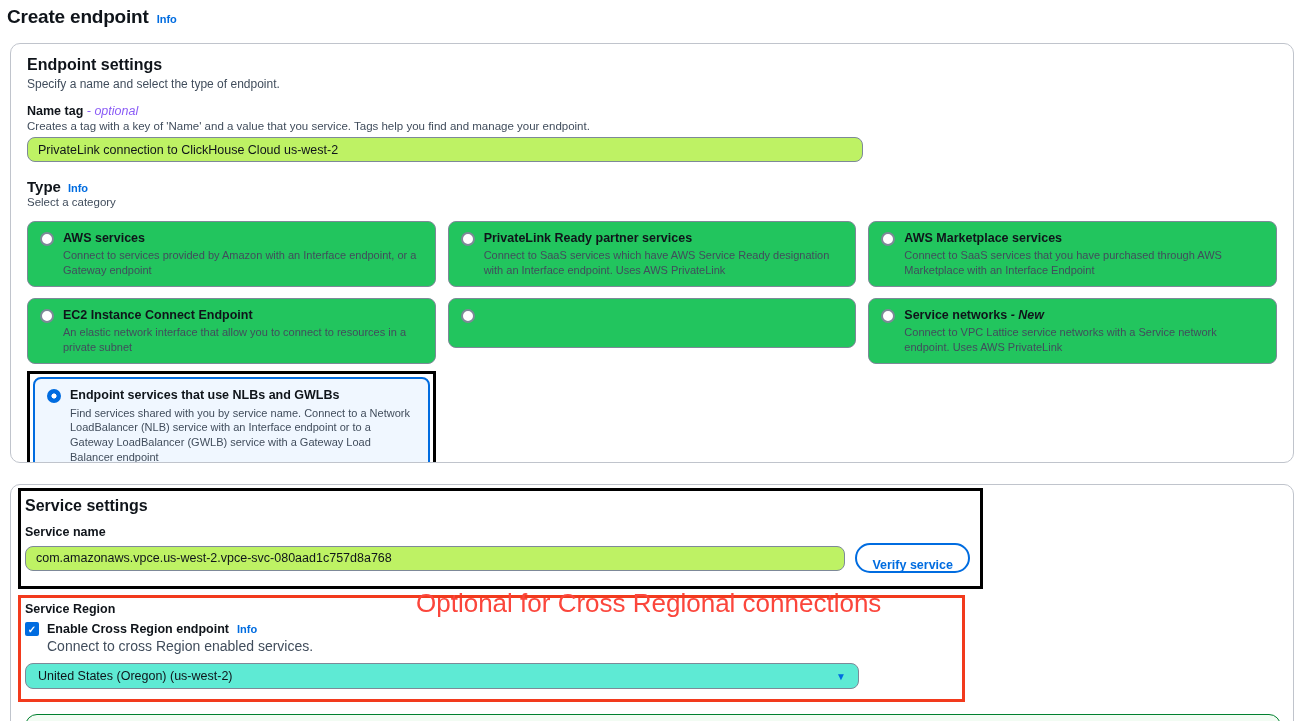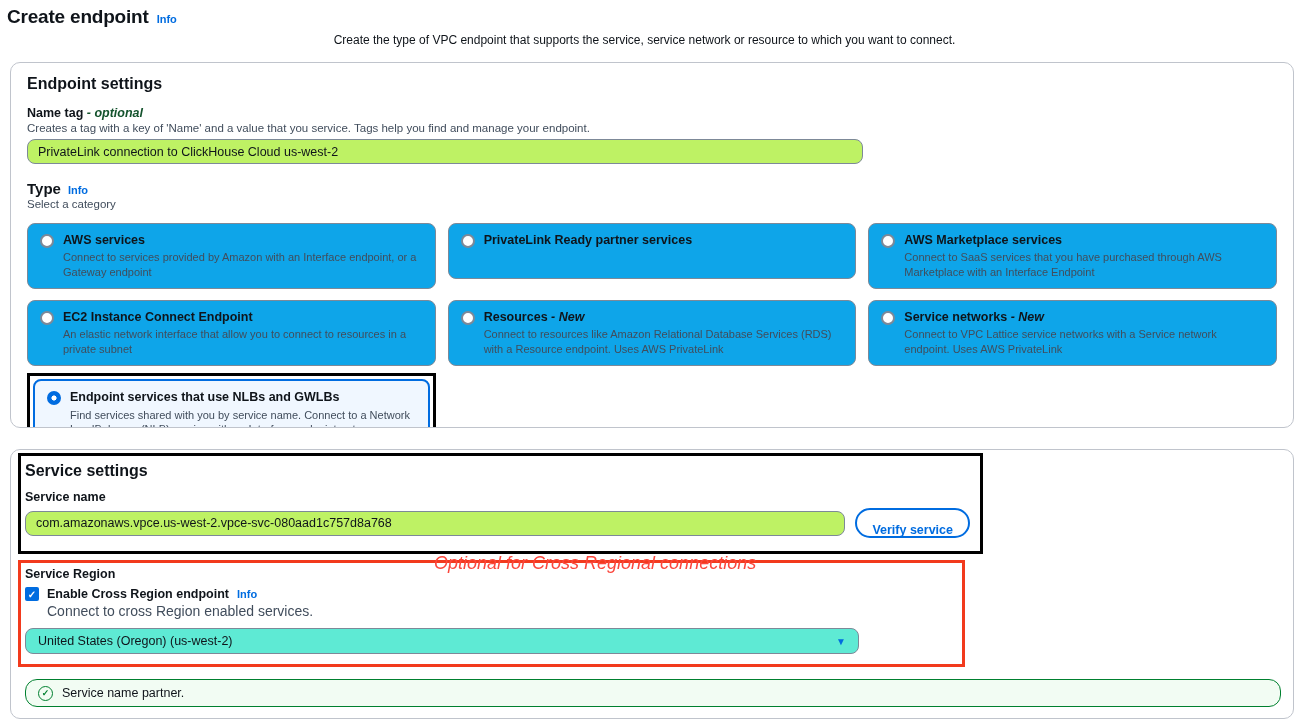--- a/index.html
+++ b/index.html
@@ -5,41 +5,41 @@
   * { box-sizing: border-box; margin: 0; padding: 0; }
   html, body { width: 1304px; height: 721px; overflow: hidden; }
   body {
     font-family: "Liberation Sans", sans-serif;
     background: #ffffff;
     color: #0f141a;
   }
   .page { padding: 4px 0 0 0; }
 
   
-  .header { padding: 2px 22px 0 7px; text-align: center; }
+  .header { padding: 2px 22px 0 7px; }
   .title-row { display: flex; align-items: baseline; gap: 8px; }
   .page-title { font-size: 19px; font-weight: bold; letter-spacing: -0.2px; }
   .info-link { font-size: 11px; font-weight: bold; color: #006ce0; cursor: pointer; }
   .page-sub { font-size: 12px; margin-top: 5px; color: #0f141a; }
 
   
   .card {
     background: #fff;
     border: 1px solid #c0c4cc;
     border-radius: 10px;
     margin: 0 10px;
   }
-  .card-1 { margin-top: 15px; height: 366px; padding: 12px 16px; overflow: hidden; }
+  .card-1 { margin-top: 15px; height: 420px; padding: 12px 16px; overflow: hidden; }
   .card-2 { margin-top: 21px; height: 270px; position: relative; overflow: hidden; }
 
   .h2 { font-size: 16px; font-weight: bold; }
   .card-desc { font-size: 12px; color: #414d5c; margin-top: 3px; }
 
   .field-label { font-size: 12.5px; font-weight: bold; margin-top: 13px; }
-  .optional { font-style: italic; font-weight: bold; color: #14532d; }
+  .optional { font-style: italic; font-weight: normal; color: #8b5cf6; }
   .help-text { font-size: 11.5px; color: #414d5c; margin-top: 2px; }
 
   .text-input {
     display: block;
     margin-top: 5px;
     width: 836px; height: 25px;
     border: 1px solid #7d8998; border-radius: 8px;
     padding: 0 10px;
     font-size: 12.5px; color: #0f141a;
     font-family: "Liberation Sans", sans-serif;
@@ -57,21 +57,21 @@
     grid-template-columns: repeat(3, 1fr);
     column-gap: 12px;
     row-gap: 11px;
     align-items: start;
   }
   .radio-card {
     border: 1px solid #7d8998;
     border-radius: 8px;
     padding: 9px 12px 8px 12px;
     display: flex; gap: 9px;
-    background: #0ea5e9;
+    background: #22c55e;
     cursor: pointer;
     min-height: 56px;
   }
   .row2 { min-height: 50px; }
   .radio-circle {
     flex: 0 0 14px;
     width: 14px; height: 14px;
     border: 2px solid #7d8998; border-radius: 50%;
     margin-top: 1px;
     background: #fff;
@@ -139,25 +139,24 @@
     display: flex; align-items: center; justify-content: space-between;
     padding: 0 12px;
     font-size: 12.5px;
     background: #5eead4;
     cursor: pointer;
   }
   .caret { color: #006ce0; font-size: 10px; }
 
   .red-note {
     position: absolute;
-    left: 423px; top: 103px;
-    font-size: 18px;
+    left: 405px; top: 103px;
+    font-size: 26px;
     color: #fb463c;
     white-space: nowrap;
-    font-style: italic;
   }
 
   
   .banner {
     margin: 12px 12px 0 14px;
     height: 28px;
     border-radius: 12px;
     display: flex; align-items: center; gap: 9px;
     padding: 0 12px;
     font-size: 12.5px;
@@ -175,25 +174,25 @@
 </head>
 <body>
 
 <div class="page">
 
   <div class="header">
     <div class="title-row">
       <span class="page-title">Create endpoint</span>
       <span class="info-link">Info</span>
     </div>
-    <div class="page-sub">Create the type of VPC endpoint that supports the service, service network or resource to which you want to connect.</div>
   </div>
 
   <div class="card card-1">
     <div class="h2">Endpoint settings</div>
+    <div class="card-desc">Specify a name and select the type of endpoint.</div>
 
     <div class="field-label">
       <span>Name tag</span>
       <span class="optional">- optional</span>
     </div>
     <div class="help-text">Creates a tag with a key of 'Name' and a value that you service. Tags help you find and manage your endpoint.</div>
     <input class="text-input" type="text" value="PrivateLink connection to ClickHouse Cloud us-west-2" style="">
 
     <div class="type-heading">
       <span class="type-title">Type</span>
@@ -208,20 +207,21 @@
         <div>
           <div class="opt-title">AWS services</div>
           <div class="opt-desc">Connect to services provided by Amazon with an Interface endpoint, or a Gateway endpoint</div>
         </div>
       </div>
 
       <div class="radio-card">
         <span class="radio-circle"></span>
         <div>
           <div class="opt-title">PrivateLink Ready partner services</div>
+          <div class="opt-desc">Connect to SaaS services which have AWS Service Ready designation with an Interface endpoint. Uses AWS PrivateLink</div>
         </div>
       </div>
 
       <div class="radio-card">
         <span class="radio-circle"></span>
         <div>
           <div class="opt-title">AWS Marketplace services</div>
           <div class="opt-desc">Connect to SaaS services that you have purchased through AWS Marketplace with an Interface Endpoint</div>
         </div>
       </div>
@@ -229,27 +229,20 @@
       <div class="radio-card row2">
         <span class="radio-circle"></span>
         <div>
           <div class="opt-title">EC2 Instance Connect Endpoint</div>
           <div class="opt-desc">An elastic network interface that allow you to connect to resources in a private subnet</div>
         </div>
       </div>
 
       <div class="radio-card row2">
         <span class="radio-circle"></span>
-        <div>
-          <div class="opt-title">
-            <span>Resources</span>
-            <span class="opt-suffix">- New</span>
-          </div>
-          <div class="opt-desc">Connect to resources like Amazon Relational Database Services (RDS) with a Resource endpoint. Uses AWS PrivateLink</div>
-        </div>
       </div>
 
       <div class="radio-card row2">
         <span class="radio-circle"></span>
         <div>
           <div class="opt-title">
             <span>Service networks</span>
             <span class="opt-suffix">- New</span>
           </div>
           <div class="opt-desc">Connect to VPC Lattice service networks with a Service network endpoint. Uses AWS PrivateLink</div>

